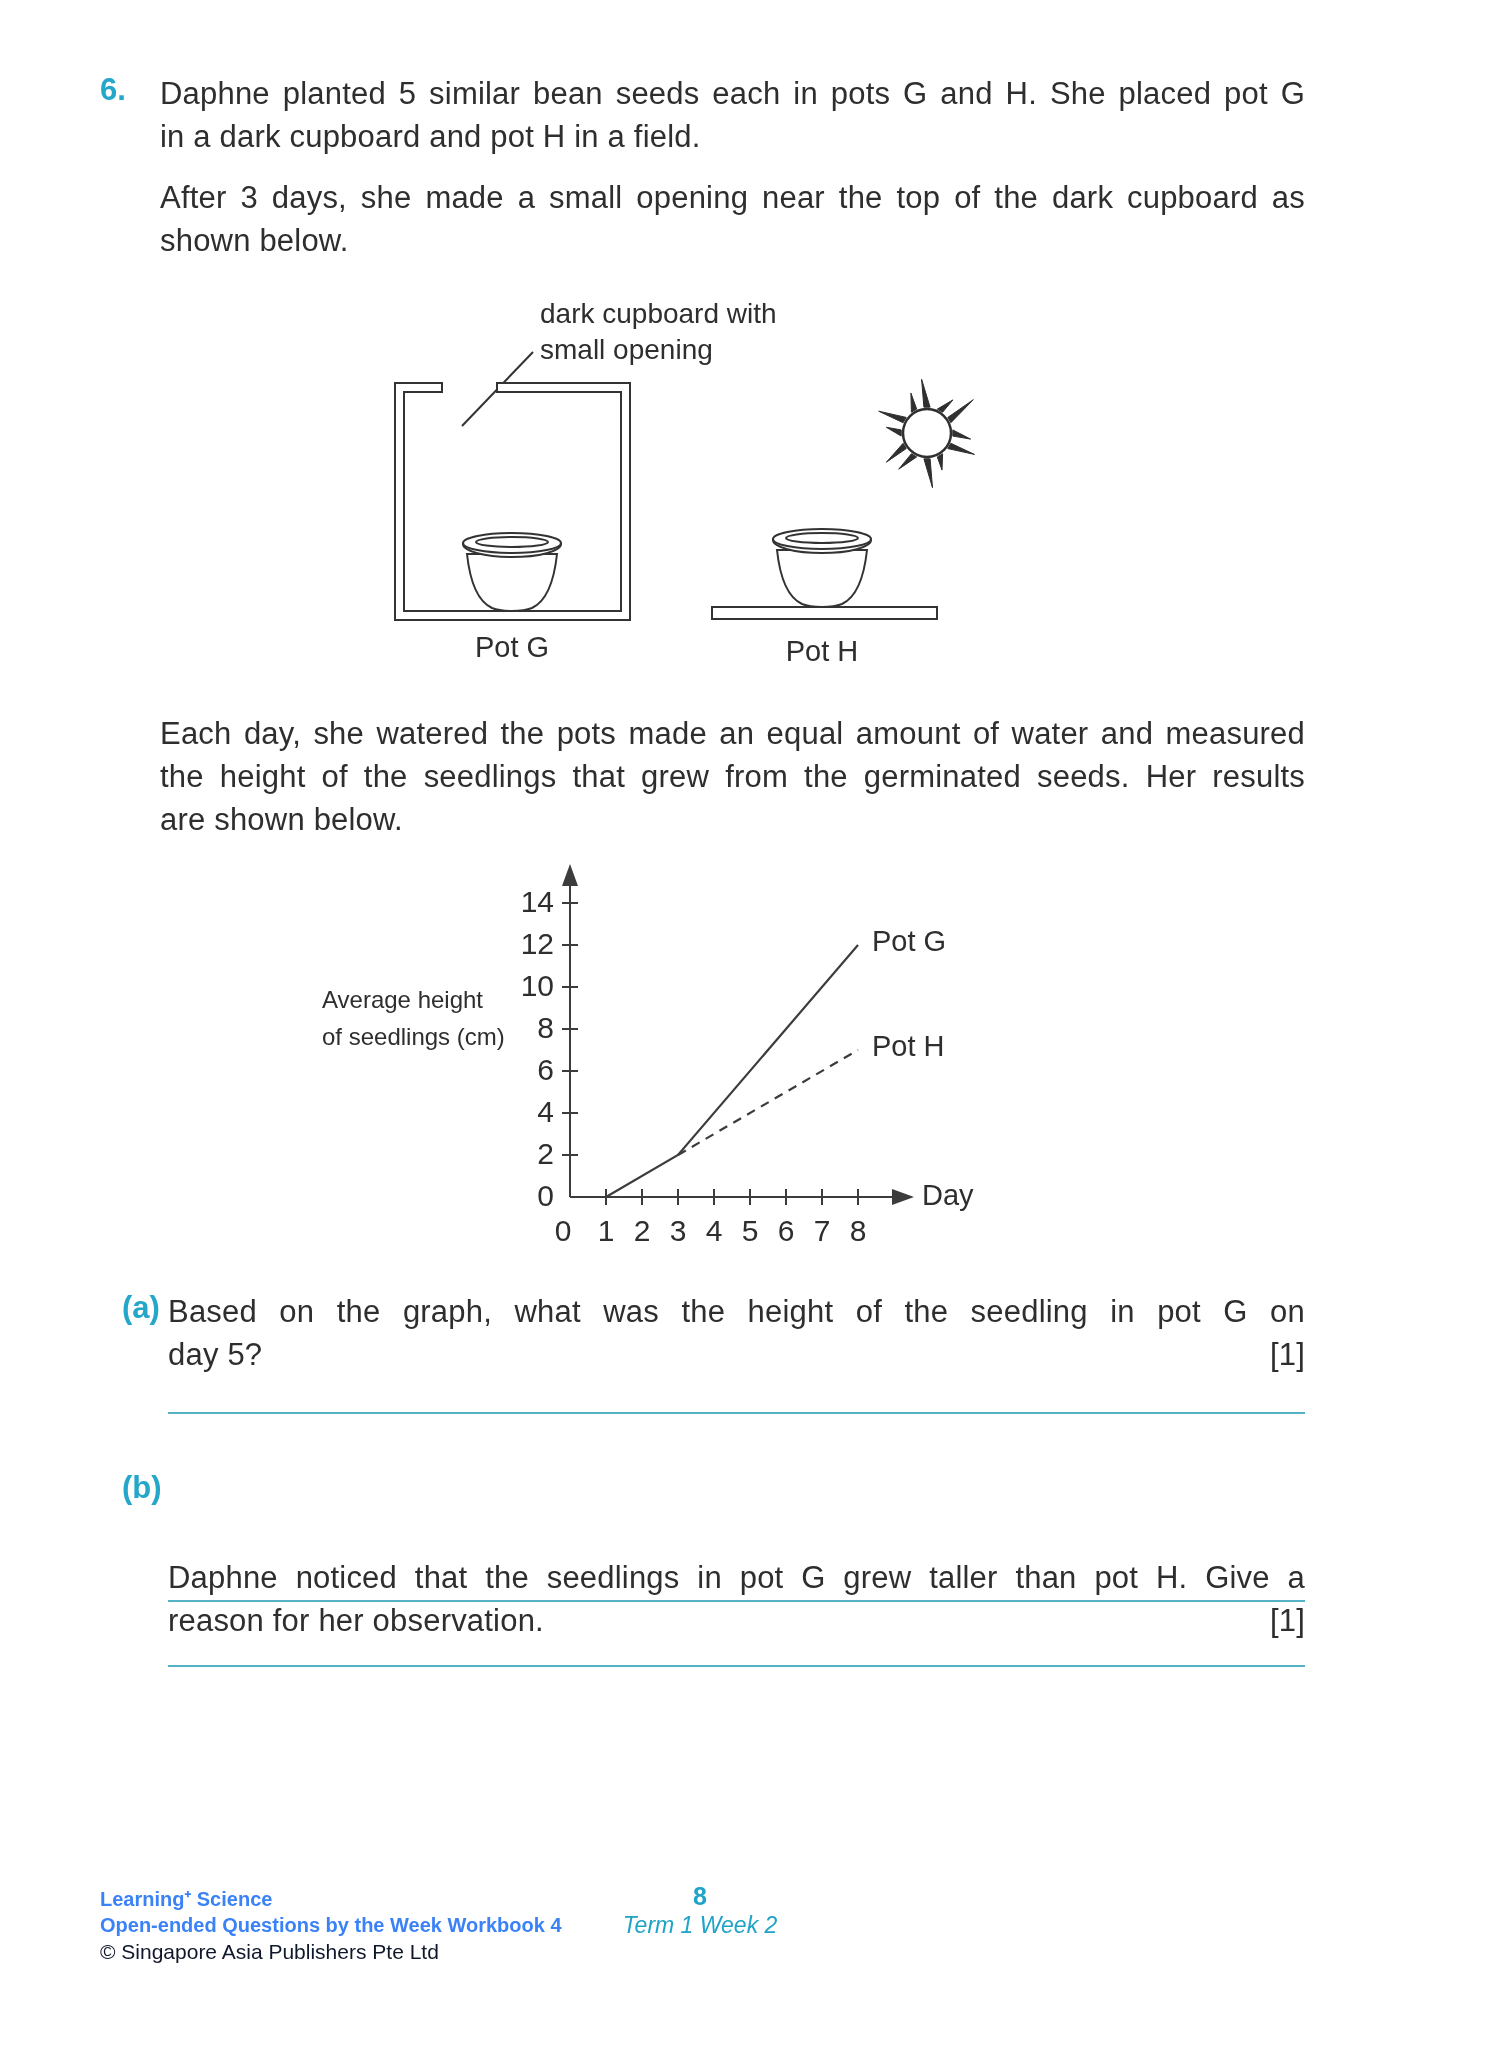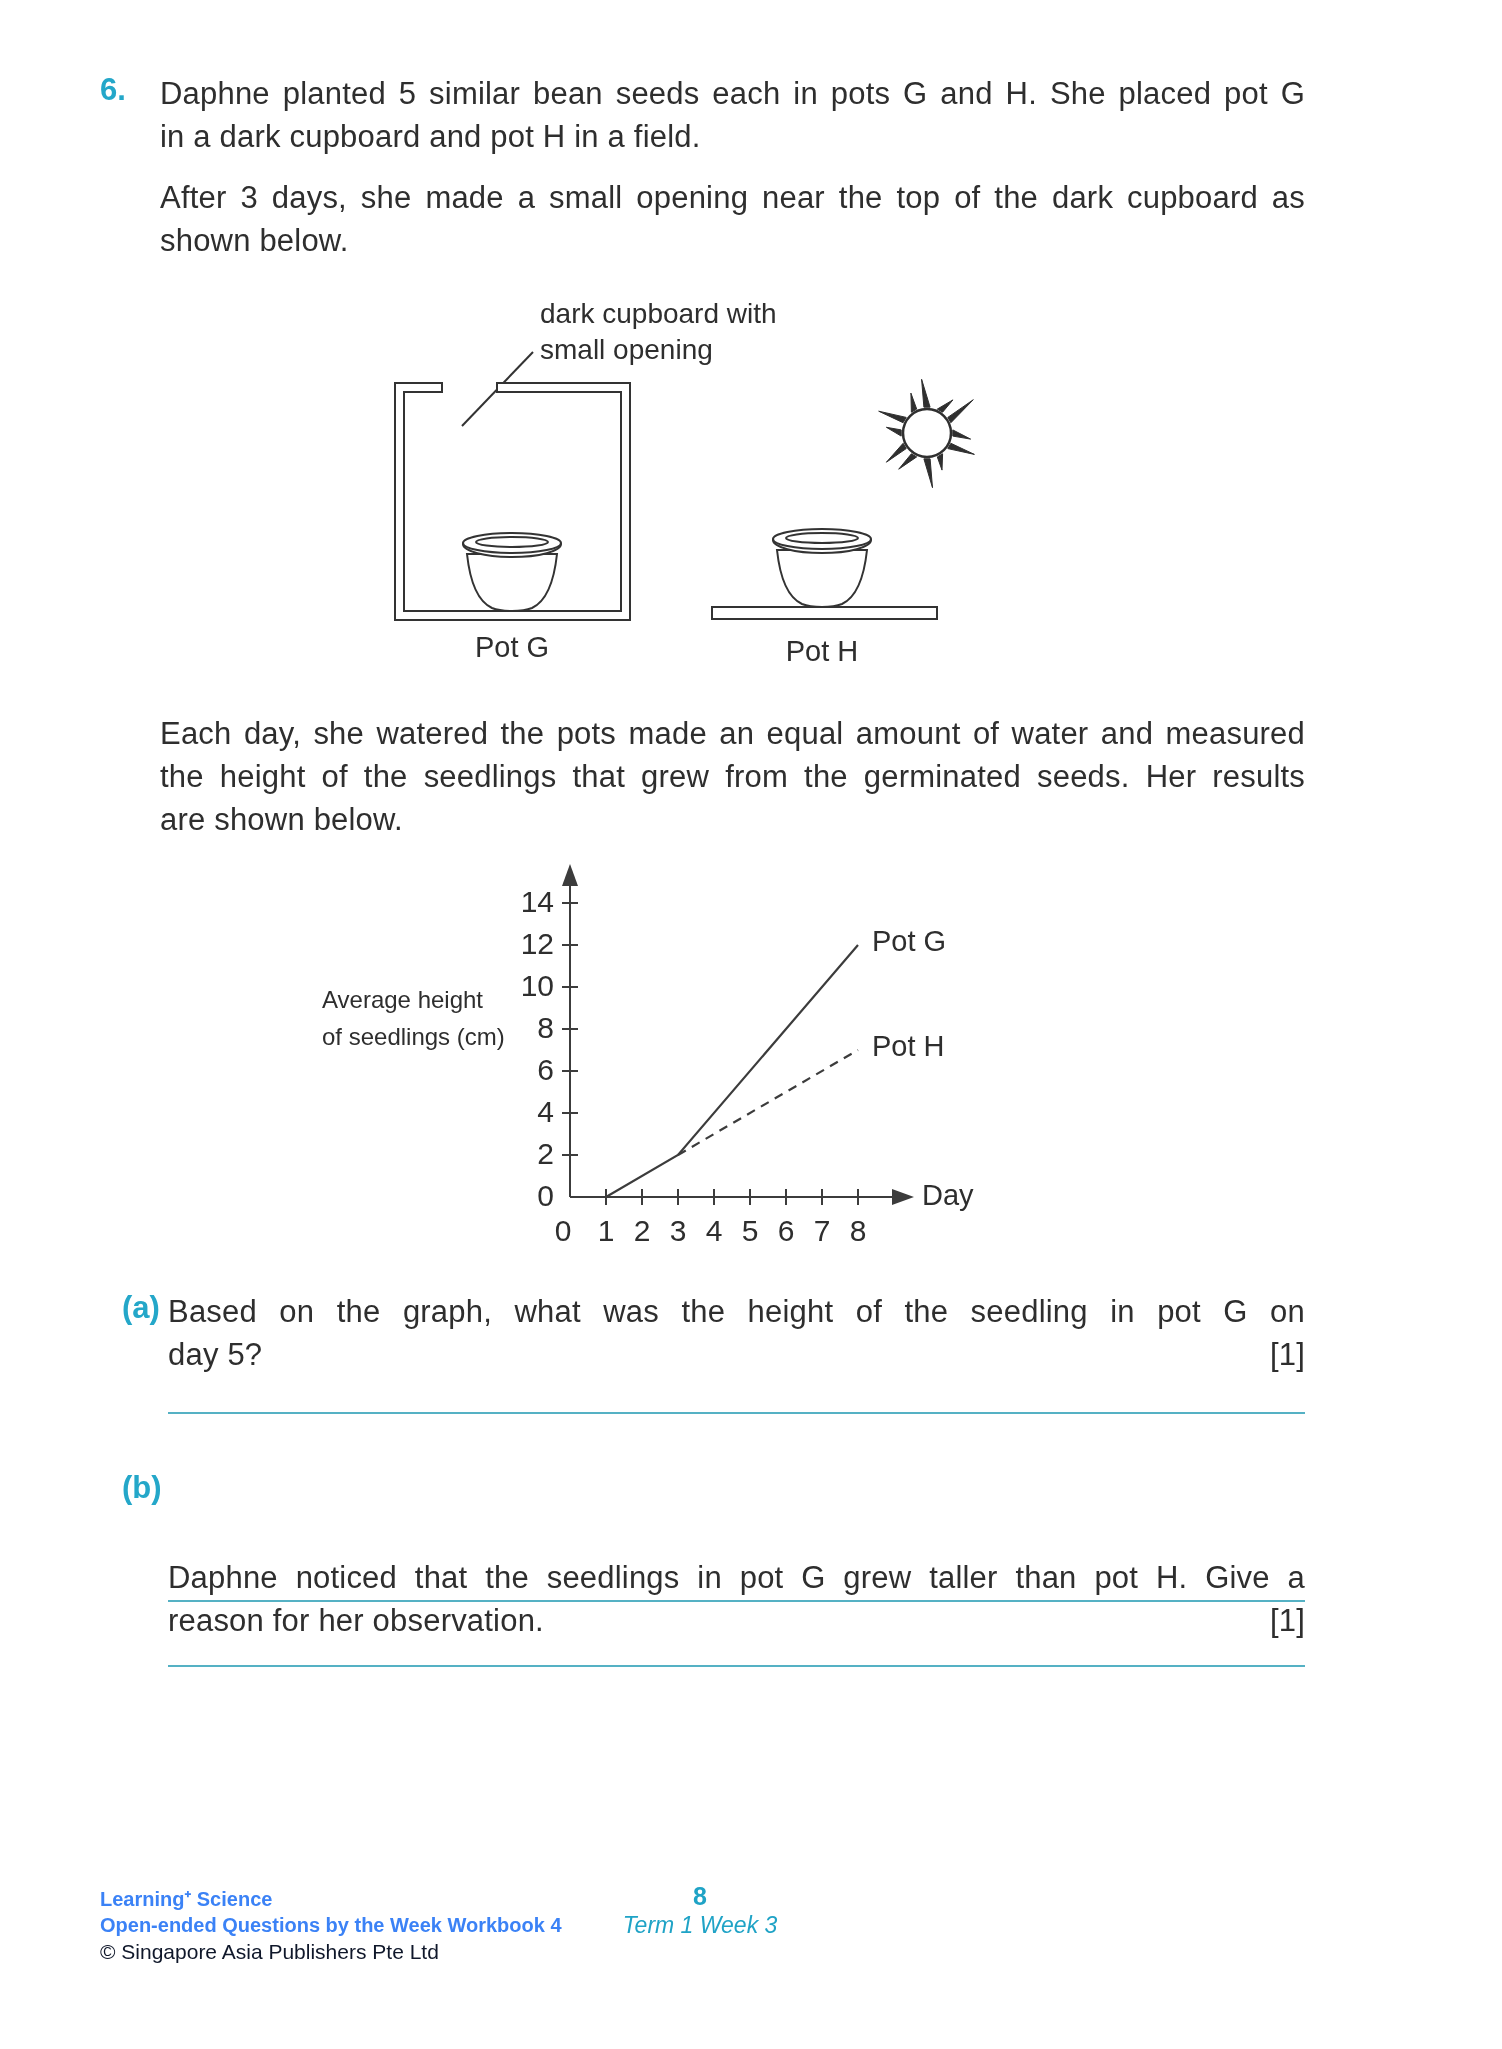--- a/index.html
+++ b/index.html
@@ -162,13 +162,13 @@
     </div>
   <span class="marks">[1]</span>
 </div>
 <div class="abs ansline" style="left:168px;top:1600px;"></div>
 <div class="abs ansline" style="left:168px;top:1665px;"></div>
 
 <div class="abs foot-bold" style="left:100px;top:1886px;">Learning⁺ Science</div>
 <div class="abs foot-bold" style="left:100px;top:1912px;">Open-ended Questions by the Week Workbook 4</div>
 <div class="abs foot-light" style="left:100px;top:1939px;">© Singapore Asia Publishers Pte Ltd</div>
 <div class="abs foot-page" style="left:640px;top:1882px;">8</div>
-<div class="abs foot-term" style="left:590px;top:1912px;">Term 1 Week 3</div>
+<div class="abs foot-term" style="left:590px;top:1912px;">Term 1 Week 2</div>
 
 </body></html>

